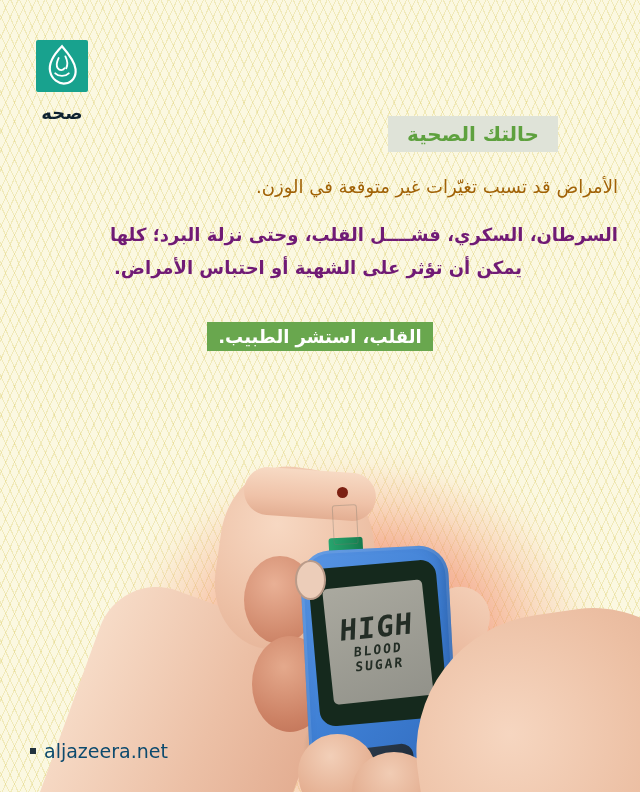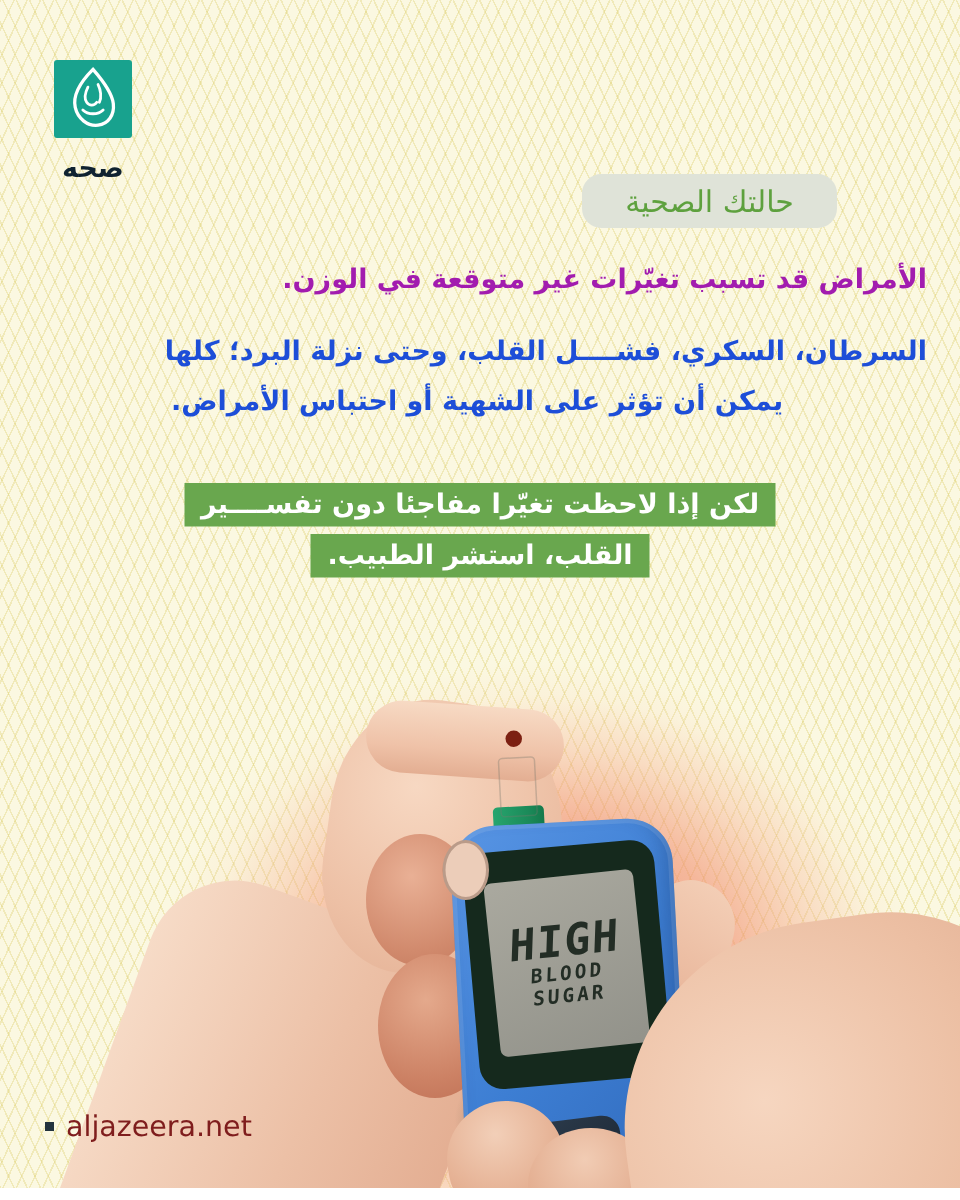--- a/index.html
+++ b/index.html
@@ -30,34 +30,33 @@
     display:flex; align-items:center; justify-content:center;
   }
   .logo-label{
     position:absolute; left:30px; top:102px; width:64px; text-align:center;
     font-size:18px; font-weight:bold; color:#0f2230;
   }
   
   .title-badge{
     position:absolute; left:388px; top:116px; width:170px; height:36px;
     background:#dfe3d8; color:#5ea13e;
-    font-size:20px; font-weight:normal;
+    font-size:20px; font-weight:bold;
     display:flex; align-items:center; justify-content:center;
     direction:rtl;
-    border-radius:13px;
   }
   
   .para1{
     position:absolute; right:22px; top:158px; width:600px;
     direction:rtl; text-align:right; white-space:nowrap;
-    color:#a21caf; font-size:18px; font-weight:bold;
+    color:#a16207; font-size:18px; font-weight:normal;
   }
   .para2{
     position:absolute; right:22px; top:218px; width:600px;
-    direction:rtl; color:#1d4ed8; font-size:18px; font-weight:bold;
+    direction:rtl; color:#701a75; font-size:18px; font-weight:bold;
     line-height:33px;
   }
   .para2 .line-a{ text-align:right; white-space:nowrap; }
   .para2 .line-b{ text-align:center; white-space:nowrap; }
   
   .highlight{
     position:absolute; left:0; right:0; top:322px;
     display:flex; flex-direction:column; align-items:center; gap:5px;
     direction:rtl;
   }
@@ -167,21 +166,21 @@
   .hand-right{
     left:418px; top:612px; width:300px; height:300px;
     border-radius:46% 40% 12% 48%;
     background:radial-gradient(circle at 32% 38%,#f6d6c0,#ecbfa3 52%,#dfa98d);
     transform:rotate(-8deg);
   }
   
   .footer{
     position:absolute; left:30px; top:740px;
     display:flex; align-items:center; gap:8px;
-    color:#7f1d1d; font-size:19px;
+    color:#0c4a6e; font-size:19px;
   }
   .footer .bullet{ width:6px; height:6px; background:#22323d; }
 </style>
 </head>
 <body>
 
 <div class="canvas">
   <div class="bg-pattern"></div>
   <div class="glow"></div>
 
@@ -200,21 +199,20 @@
   <div class="title-badge" dir="rtl">حالتك الصحية</div>
 
   <p class="para1" dir="rtl">الأمراض قد تسبب تغيّرات غير متوقعة في الوزن.</p>
 
   <div class="para2" dir="rtl">
     <div class="line-a">السرطان، السكري، فشــــل القلب، وحتى نزلة البرد؛ كلها</div>
     <div class="line-b">يمكن أن تؤثر على الشهية أو احتباس الأمراض.</div>
   </div>
 
   <div class="highlight">
-    <span class="hl-line">لكن إذا لاحظت تغيّرا مفاجئا دون تفســــير</span>
     <span class="hl-line">القلب، استشر الطبيب.</span>
   </div>
 
   <div class="illus">
     <div class="shape forearm"></div>
     <div class="shape palm"></div>
     <div class="shape knuckle1"></div>
     <div class="shape knuckle2"></div>
     <div class="shape index-finger"></div>
     <div class="shape blood-drop"></div>

